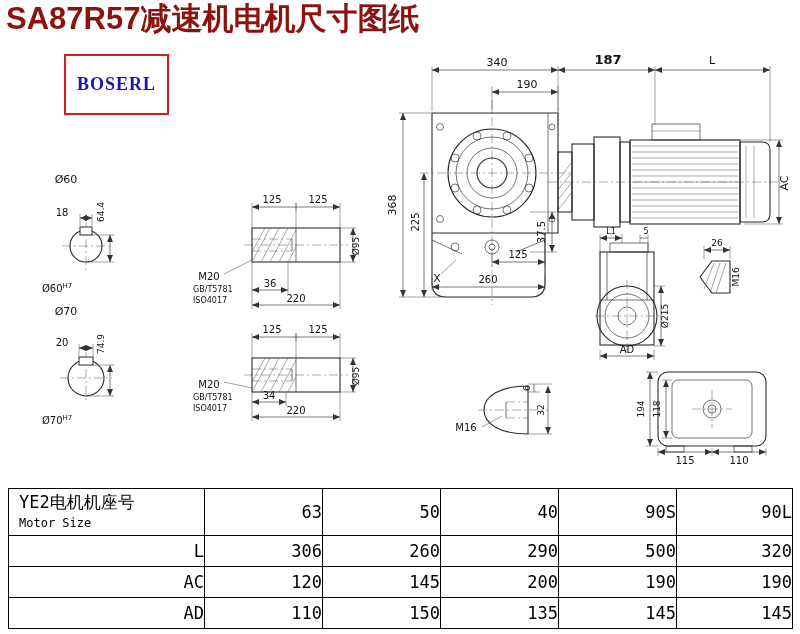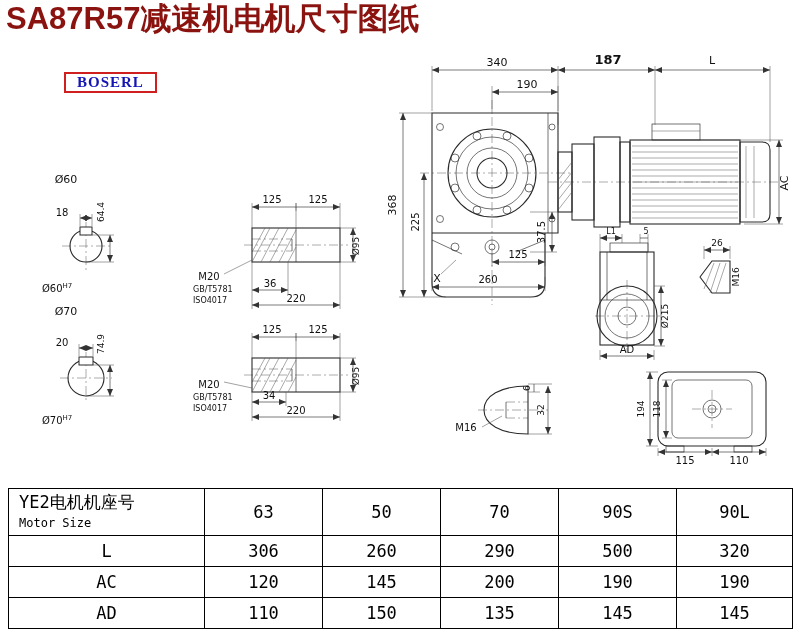--- a/index.html
+++ b/index.html
@@ -1,35 +1,35 @@
 <!DOCTYPE html>
 <html><head>
 <meta charset="utf-8">
 <style>
   *{margin:0;padding:0;box-sizing:border-box}
   html,body{width:800px;height:634px}
   body{background:#fff;font-family:"DejaVu Sans",sans-serif;position:relative;overflow:hidden}
   .title{position:absolute;left:6px;top:-2px;font-size:31px;font-weight:900;color:#8a1310;font-family:"Liberation Sans",sans-serif;white-space:nowrap}
-  .logo{position:absolute;left:64px;top:72px;border:2px solid #cf1f1f;color:#1515b5;font-weight:bold;font-size:15px;padding:0 11px;font-family:"Liberation Serif",serif;background:#fff;letter-spacing:1px}
+  .logo{position:absolute;left:64px;top:54px;border:2px solid #cf1f1f;color:#1515b5;font-weight:bold;font-size:18px;padding:18px 11px;font-family:"Liberation Serif",serif;background:#fff;letter-spacing:1px}
   svg{position:absolute;left:0;top:0}
   svg text{font-family:"DejaVu Sans",sans-serif}
   .dt{font-size:10px;fill:#111;text-anchor:middle}
   .d9{font-size:9px}.d8{font-size:8px}.d11{font-size:11px}
   .dtb{font-size:13px;font-weight:bold}
   .as{text-anchor:start}
   .ln{fill:none;stroke:#2a2a2a;stroke-width:1.1}
   .ln2{fill:none;stroke:#2a2a2a;stroke-width:.65}
   .ex{fill:none;stroke:#555;stroke-width:.55}
   .dml{fill:none;stroke:#333;stroke-width:.65;marker-start:url(#ar);marker-end:url(#ar)}
   .dmln{fill:none;stroke:#333;stroke-width:.65}
   .cl{fill:none;stroke:#666;stroke-width:.55;stroke-dasharray:9 3 2 3}
   .hz{fill:none;stroke:#555;stroke-width:.5}
   .wf{fill:#fff;stroke:#2a2a2a;stroke-width:1}
   table{position:absolute;left:8px;top:488px;width:785px;border-collapse:collapse;table-layout:fixed;font-family:"DejaVu Sans Mono","Liberation Mono",monospace;font-size:17px;color:#000;background:#fff}
-  th,td{border:1.5px solid #000;text-align:center;font-weight:400;vertical-align:middle}
+  th,td{border:1.5px solid #000;text-align:right;font-weight:400;vertical-align:middle}
   tr.hd{height:47px}tr.rw{height:31px}
   th.c0{text-align:left;padding-left:10px}
   .hcn{font-size:17px;line-height:22px}.hen{font-size:12px;line-height:20px}
 </style>
 </head>
 <body>
 
 <div class="title">SA87R57减速机电机尺寸图纸</div>
 <div class="logo">BOSERL</div>
 
@@ -237,21 +237,21 @@
       <col>
   </colgroup>
   <tbody>
       <tr class="hd">
     <th class="c0">
       <div class="hcn">YE2电机机座号</div>
       <div class="hen">Motor Size</div>
     </th>
     <th>63</th>
     <th>50</th>
-    <th>70</th>
+    <th>40</th>
     <th>90S</th>
     <th>90L</th>
   </tr>
   <tr class="rw">
     <td>L</td>
     <td>306</td>
     <td>260</td>
     <td>290</td>
     <td>500</td>
     <td>320</td>

